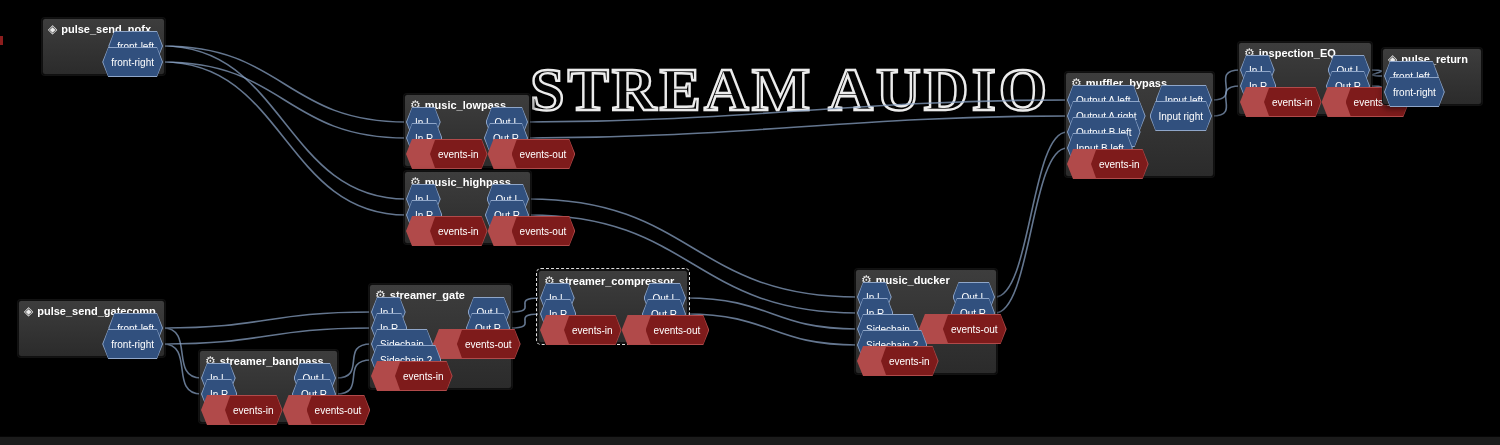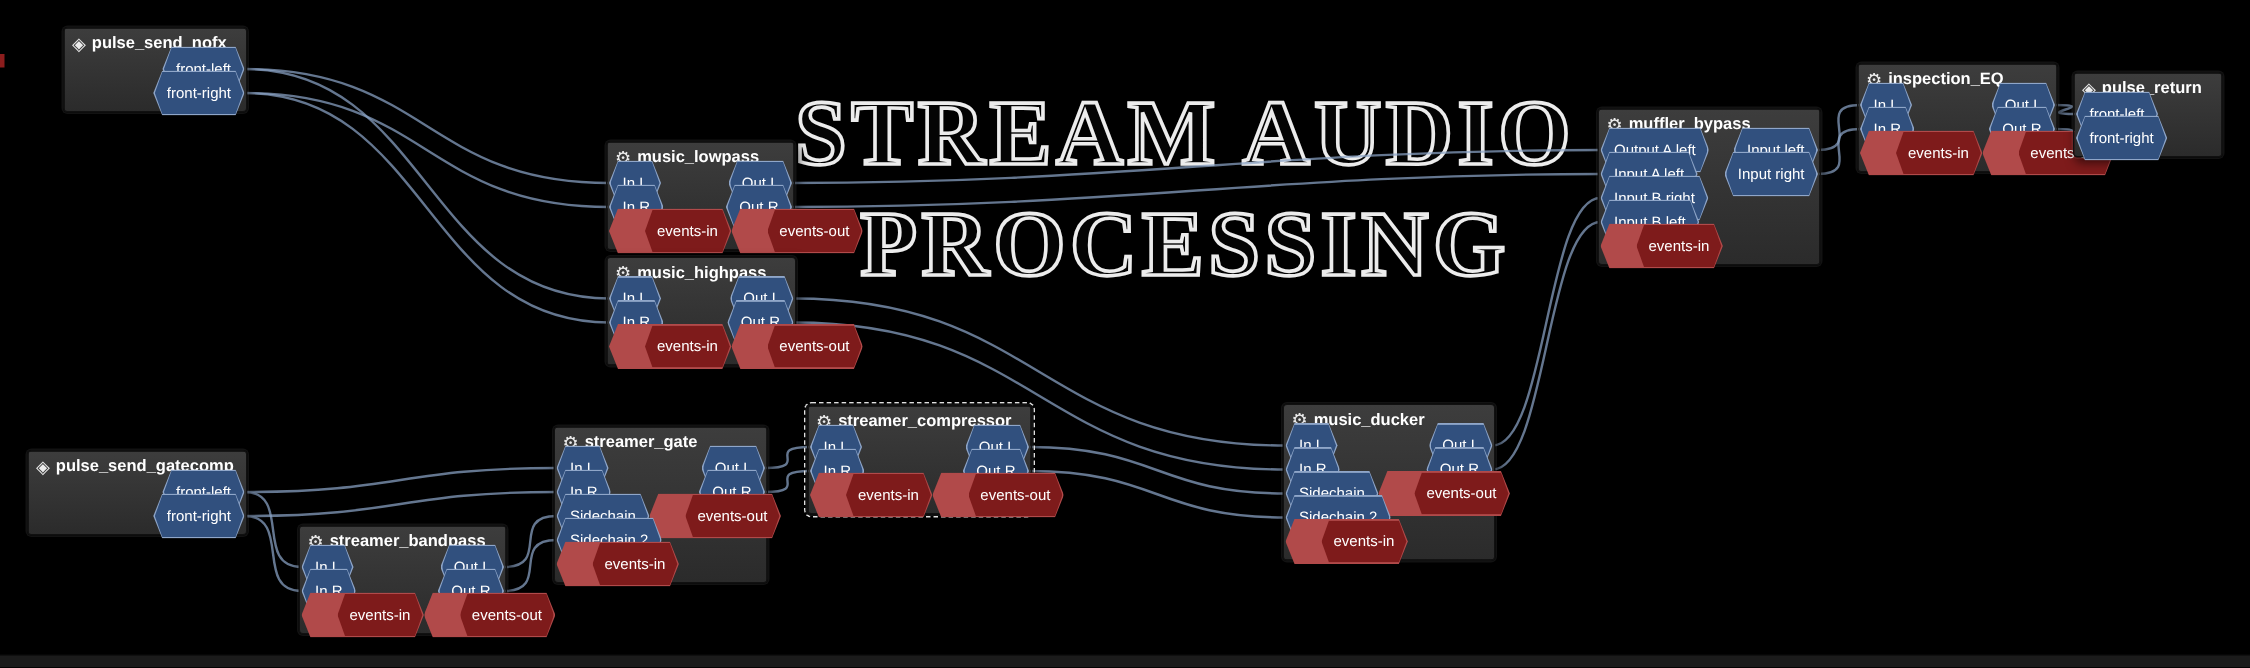--- a/index.html
+++ b/index.html
@@ -76,21 +76,20 @@
       <path d="M 686 314 C 771.5 314, 771.5 345, 857 345" class="cable"></path>
       <path d="M 995 297 C 1031 297, 1031 132, 1067 132" class="cable"></path>
       <path d="M 995 313 C 1031 313, 1031 148, 1067 148" class="cable"></path>
       <path d="M 1212 100 C 1244 100, 1208 70, 1240 70" class="cable"></path>
       <path d="M 1212 116 C 1244 116, 1208 86, 1240 86" class="cable"></path>
       <path d="M 1370 70 C 1402 70, 1352 76, 1384 76" class="cable"></path>
       <path d="M 1370 86 C 1402 86, 1352 92, 1384 92" class="cable"></path>
     </svg>
   <div class="canvas-title">
     <div>STREAM AUDIO</div>
-    <div>PROCESSING</div>
   </div>
   <div id="nodes">
       <div class="node" style="left: 42px; top: 18px; width: 123px;">
         <div class="node-header">
           <span class="node-icon">◈</span>
           <span class="node-label">pulse_send_nofx</span>
         </div>
         <div class="port-row">
           <span class="port-spacer"></span>
           <span class="port audio right">
@@ -334,29 +333,29 @@
         <div class="port-row">
           <span class="port audio left">
             <span class="port-face">Output A left</span>
           </span>
           <span class="port audio right">
             <span class="port-face">Input left</span>
           </span>
         </div>
         <div class="port-row">
           <span class="port audio left">
-            <span class="port-face">Input A left</span>
+            <span class="port-face">Output A right</span>
           </span>
           <span class="port audio right">
             <span class="port-face">Input right</span>
           </span>
         </div>
         <div class="port-row">
           <span class="port audio left">
-            <span class="port-face">Input B right</span>
+            <span class="port-face">Output B left</span>
           </span>
           <span class="port-spacer"></span>
         </div>
         <div class="port-row">
           <span class="port audio left">
             <span class="port-face">Input B left</span>
           </span>
           <span class="port-spacer"></span>
         </div>
         <div class="port-row">

